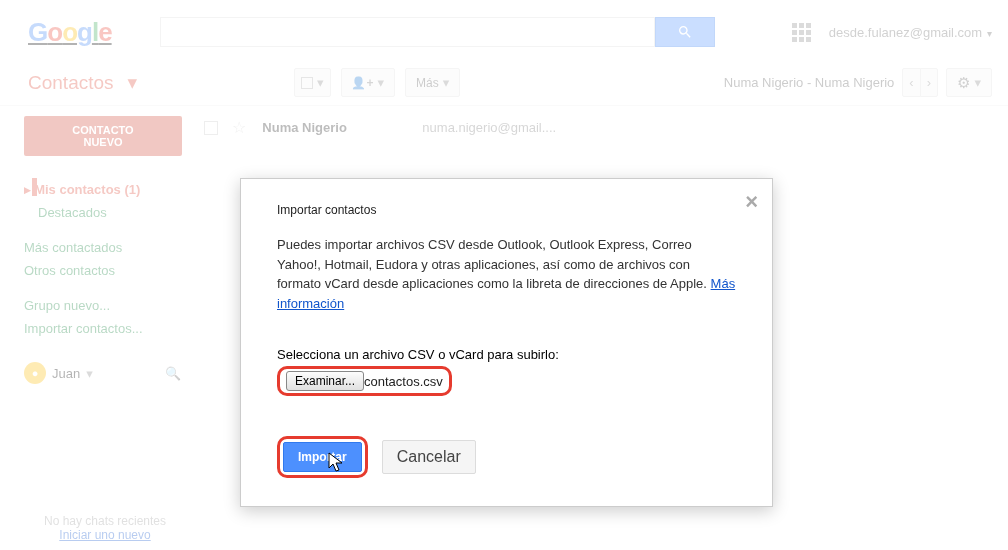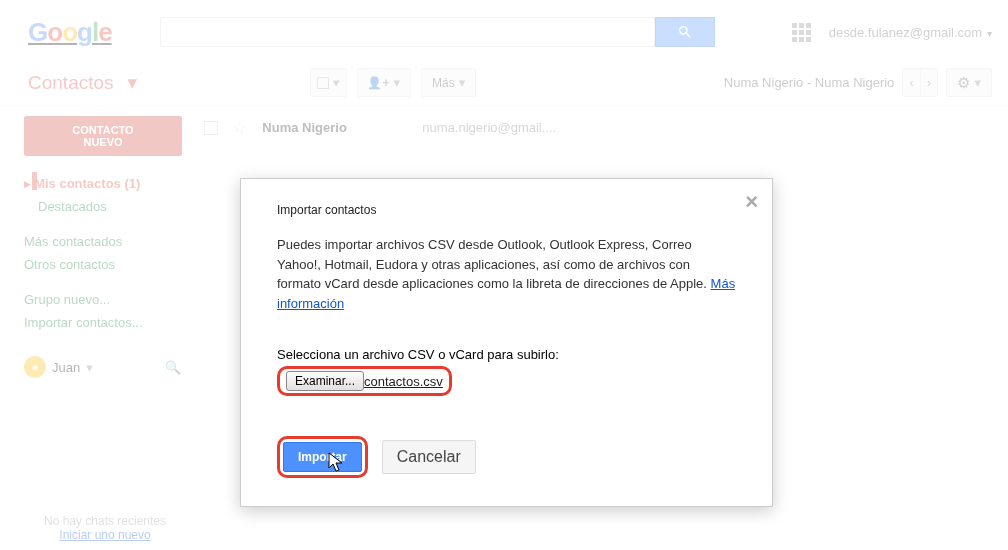--- a/index.html
+++ b/index.html
@@ -36,34 +36,34 @@
     width:60px; height:30px; background:#4d90fe;border:1px solid #3079ed;
     display:flex;align-items:center;justify-content:center;
   }
   .search-btn svg{fill:#fff}
   .top-right{margin-left:auto;display:flex;align-items:center;gap:18px;color:#666;font-size:13px;}
   .apps-icon{display:grid;grid-template-columns:repeat(3,5px);grid-gap:2px;}
   .apps-icon span{width:5px;height:5px;background:#888;}
   .user-email{color:#666}
   .caret{font-size:10px;margin-left:2px}
   
-  .subrow{display:flex;align-items:center;padding:0 16px 0 28px;height:46px;border-bottom:1px solid #eee;gap:16px;}
+  .subrow{display:flex;align-items:center;padding:0 16px 0 28px;height:46px;border-bottom:1px solid #eee;}
   .app-title{color:#dd4b39;font-size:19px;margin-right:12px;}
   .toolbar{display:flex;align-items:center;gap:10px;margin-left:145px;}
   .tbtn{border:1px solid #dcdcdc;background:#f5f5f5;height:29px;padding:0 10px;display:flex;align-items:center;color:#555;font-size:12px;border-radius:2px;}
   .tbtn.small{padding:0 6px}
   .toolbar-right{margin-left:auto;display:flex;align-items:center;gap:8px;color:#555;font-size:13px;}
   .pager{display:flex}
   .pager .tbtn{border-radius:0}
   .pager .tbtn:first-child{border-top-left-radius:2px;border-bottom-left-radius:2px;}
   .pager .tbtn:last-child{border-top-right-radius:2px;border-bottom-right-radius:2px;margin-left:-1px;}
   
   .main{display:flex;height:calc(100% - 106px);}
   .sidebar{width:192px;padding:10px 10px 0 24px;}
-  .new-btn{background:#d14836;color:#fff;border:none;padding:8px 28px;font-size:11px;font-weight:bold;border-radius:2px;cursor:pointer;margin-bottom:16px;}
+  .new-btn{background:#d14836;color:#fff;border:none;padding:8px 28px;font-size:11px;font-weight:bold;border-radius:2px;cursor:pointer;margin-bottom:22px;}
   .side-item{color:#15803d;font-size:13px;padding:4px 0;cursor:pointer;white-space:nowrap;overflow:hidden;text-overflow:ellipsis;}
   .side-item.active{color:#dd4b39;font-weight:bold;}
   .side-item.sub{padding-left:14px;}
   .side-gap{height:12px}
   .side-user{display:flex;align-items:center;gap:6px;margin-top:22px;}
   .avatar{width:22px;height:22px;border-radius:50%;background:#fbbc05;display:flex;align-items:center;justify-content:center;color:#fff;font-size:11px;}
   .side-search{margin-left:auto;color:#999}
   .selmark{position:absolute;left:8px;width:5px;height:18px;background:#dd4b39;}
   
   .content{flex:1;padding-top:4px;}
@@ -83,21 +83,21 @@
   .dlg-close{position:absolute;top:12px;right:14px;color:#aaa;font-size:22px;font-weight:bold;cursor:pointer;line-height:1}
   .dlg-title{font-size:12px;color:#222;margin-bottom:18px;}
   .dlg-body{font-size:13px;color:#333;line-height:1.5;}
   .dlg-body a{color:#1155cc;text-decoration:underline;}
   .dlg-label{margin-top:34px;font-size:13px;}
   .file-row{display:flex;align-items:flex-start;gap:10px;margin-top:4px;}
   .browse-btn{
     border:1px solid #888;border-radius:3px;padding:2px 8px;font-size:12px;
     background:linear-gradient(#fdfdfd,#e0e0e0);cursor:pointer;
   }
-  .filename{font-size:13px;color:#222;text-decoration:underline;}
+  .filename{font-size:13px;color:#222;}
   
   .ring-wrap1{display:inline-flex;align-items:center;border:3px solid #e63b2e;border-radius:10px;padding:2px 6px;}
   .ring-wrap2{display:inline-block;border:3px solid #e63b2e;border-radius:10px;padding:3px;}
   .dlg-actions{margin-top:40px;display:flex;align-items:center;gap:14px;}
   .btn-primary{background:#4d90fe;border:1px solid #3079ed;color:#fff;font-weight:bold;padding:7px 14px;font-size:12px;border-radius:2px;cursor:pointer;}
   .btn-secondary{background:#f5f5f5;border:1px solid #dcdcdc;color:#444;padding:7px 14px;font-size:16px;border-radius:2px;cursor:pointer;}
   .cursor{position:absolute;left:328px;top:452px;z-index:7;font-size:16px;color:#000}
   .gear{font-size:15px;color:#666}
   .chev{font-size:13px;color:#888}
 </style>

